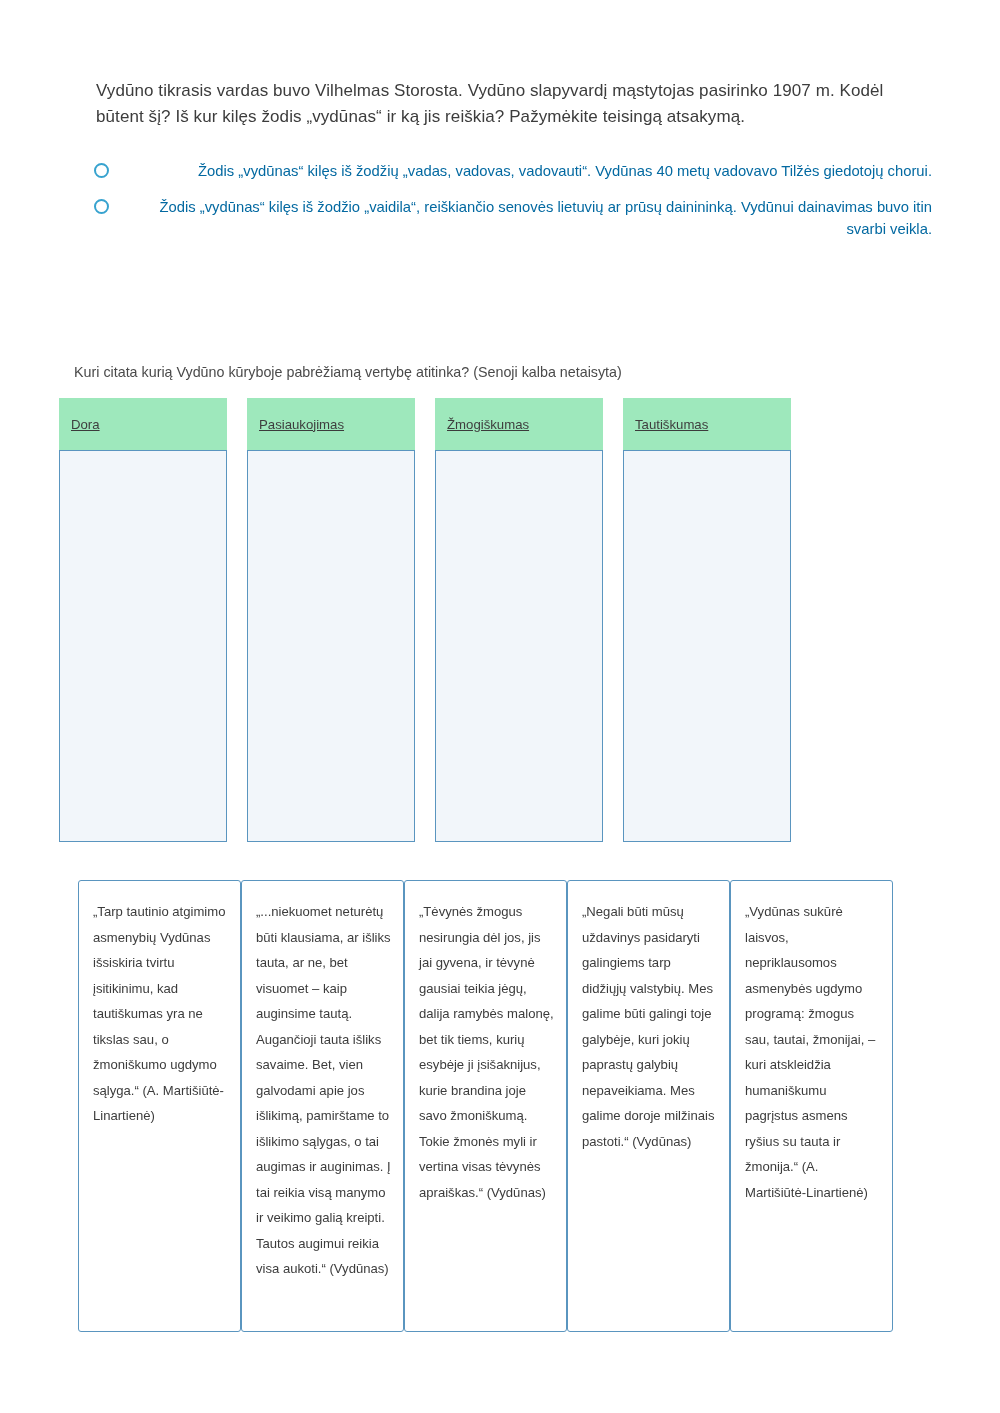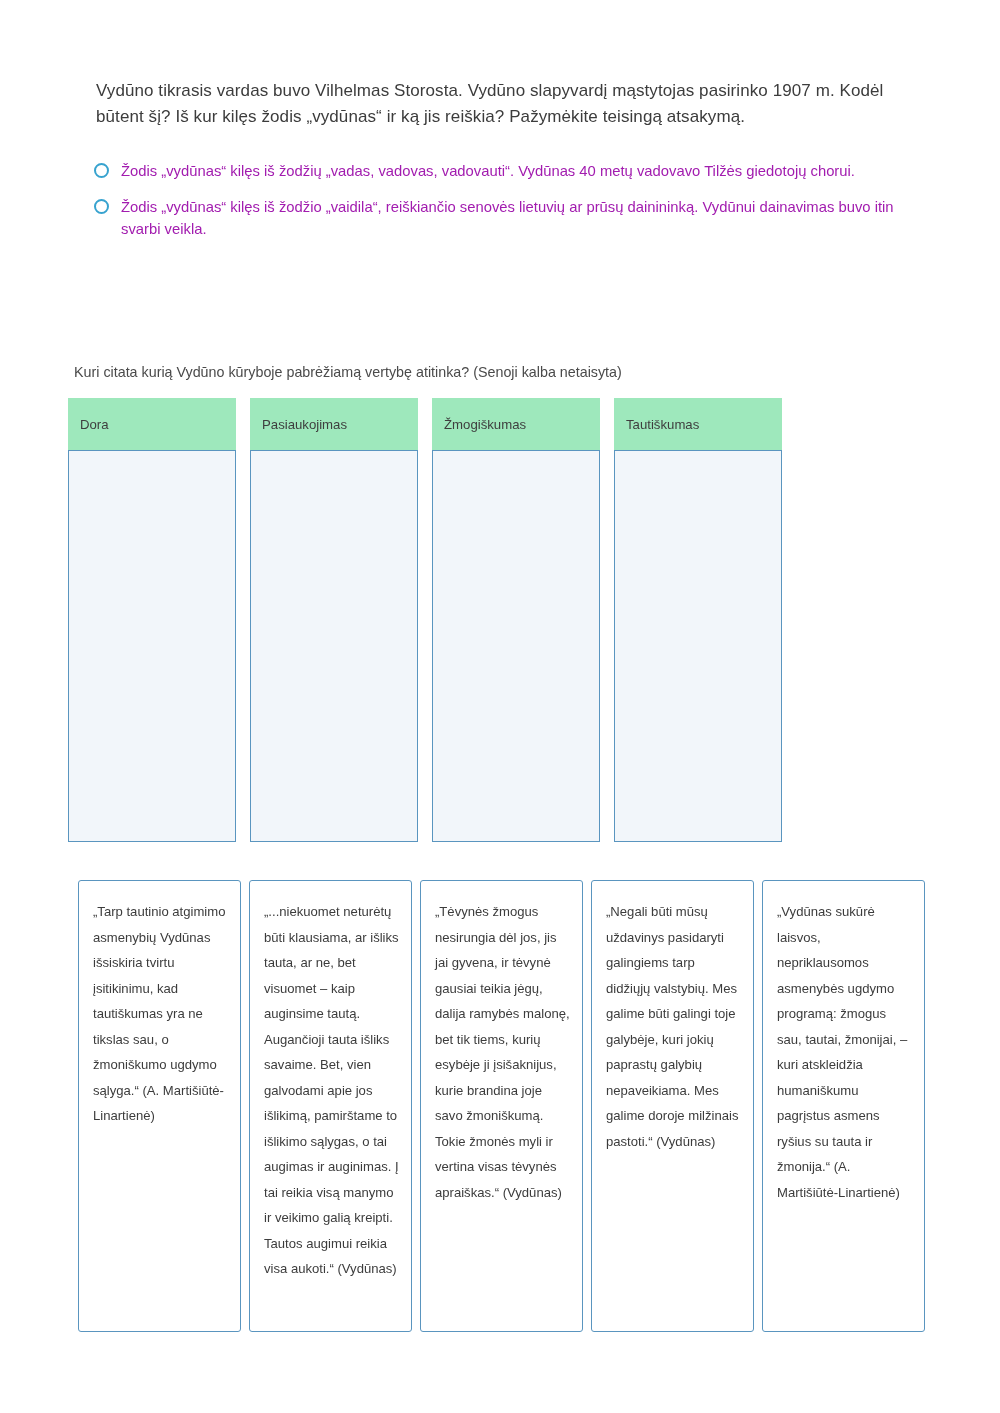--- a/index.html
+++ b/index.html
@@ -56,44 +56,46 @@
     border: 2px solid #38a3cf;
     border-radius: 50%;
     background: #ffffff;
     margin-top: 3px;
     margin-right: 12px;
     box-sizing: border-box;
   }
   .option-text {
     font-size: 14.8px;
     line-height: 1.5;
-    color: #a21caf;
+    color: #0369a1;
     flex: 1 1 auto;
+    text-align: right;
   }
 
   
   .q2-prompt {
     position: absolute;
     left: 64px;
     top: 352px;
     width: 880px;
     font-size: 14.3px;
     line-height: 1.5;
     color: #4a4a4a;
     margin: 10px;
   }
 
   
   .columns {
     position: absolute;
-    left: 68px;
+    left: 59px;
     top: 398px;
     width: 872px;
     display: flex;
-    gap: 14px;
+    gap: 20px;
+    text-decoration: underline;
   }
   .column {
     width: 168px;
     flex: 0 0 168px;
     display: flex;
     flex-direction: column;
   }
   .col-header {
     height: 52px;
     background: #9ee8bc;
@@ -111,21 +113,20 @@
     box-sizing: border-box;
   }
 
   
   .cards {
     position: absolute;
     left: 78px;
     top: 880px;
     width: 858px;
     display: flex;
-    gap: 8px;
     align-items: stretch;
   }
   .card {
     width: 163px;
     flex: 0 0 163px;
     min-height: 452px;
     background: #ffffff;
     border: 1.5px solid #5a95bf;
     border-radius: 3px;
     box-sizing: border-box;

